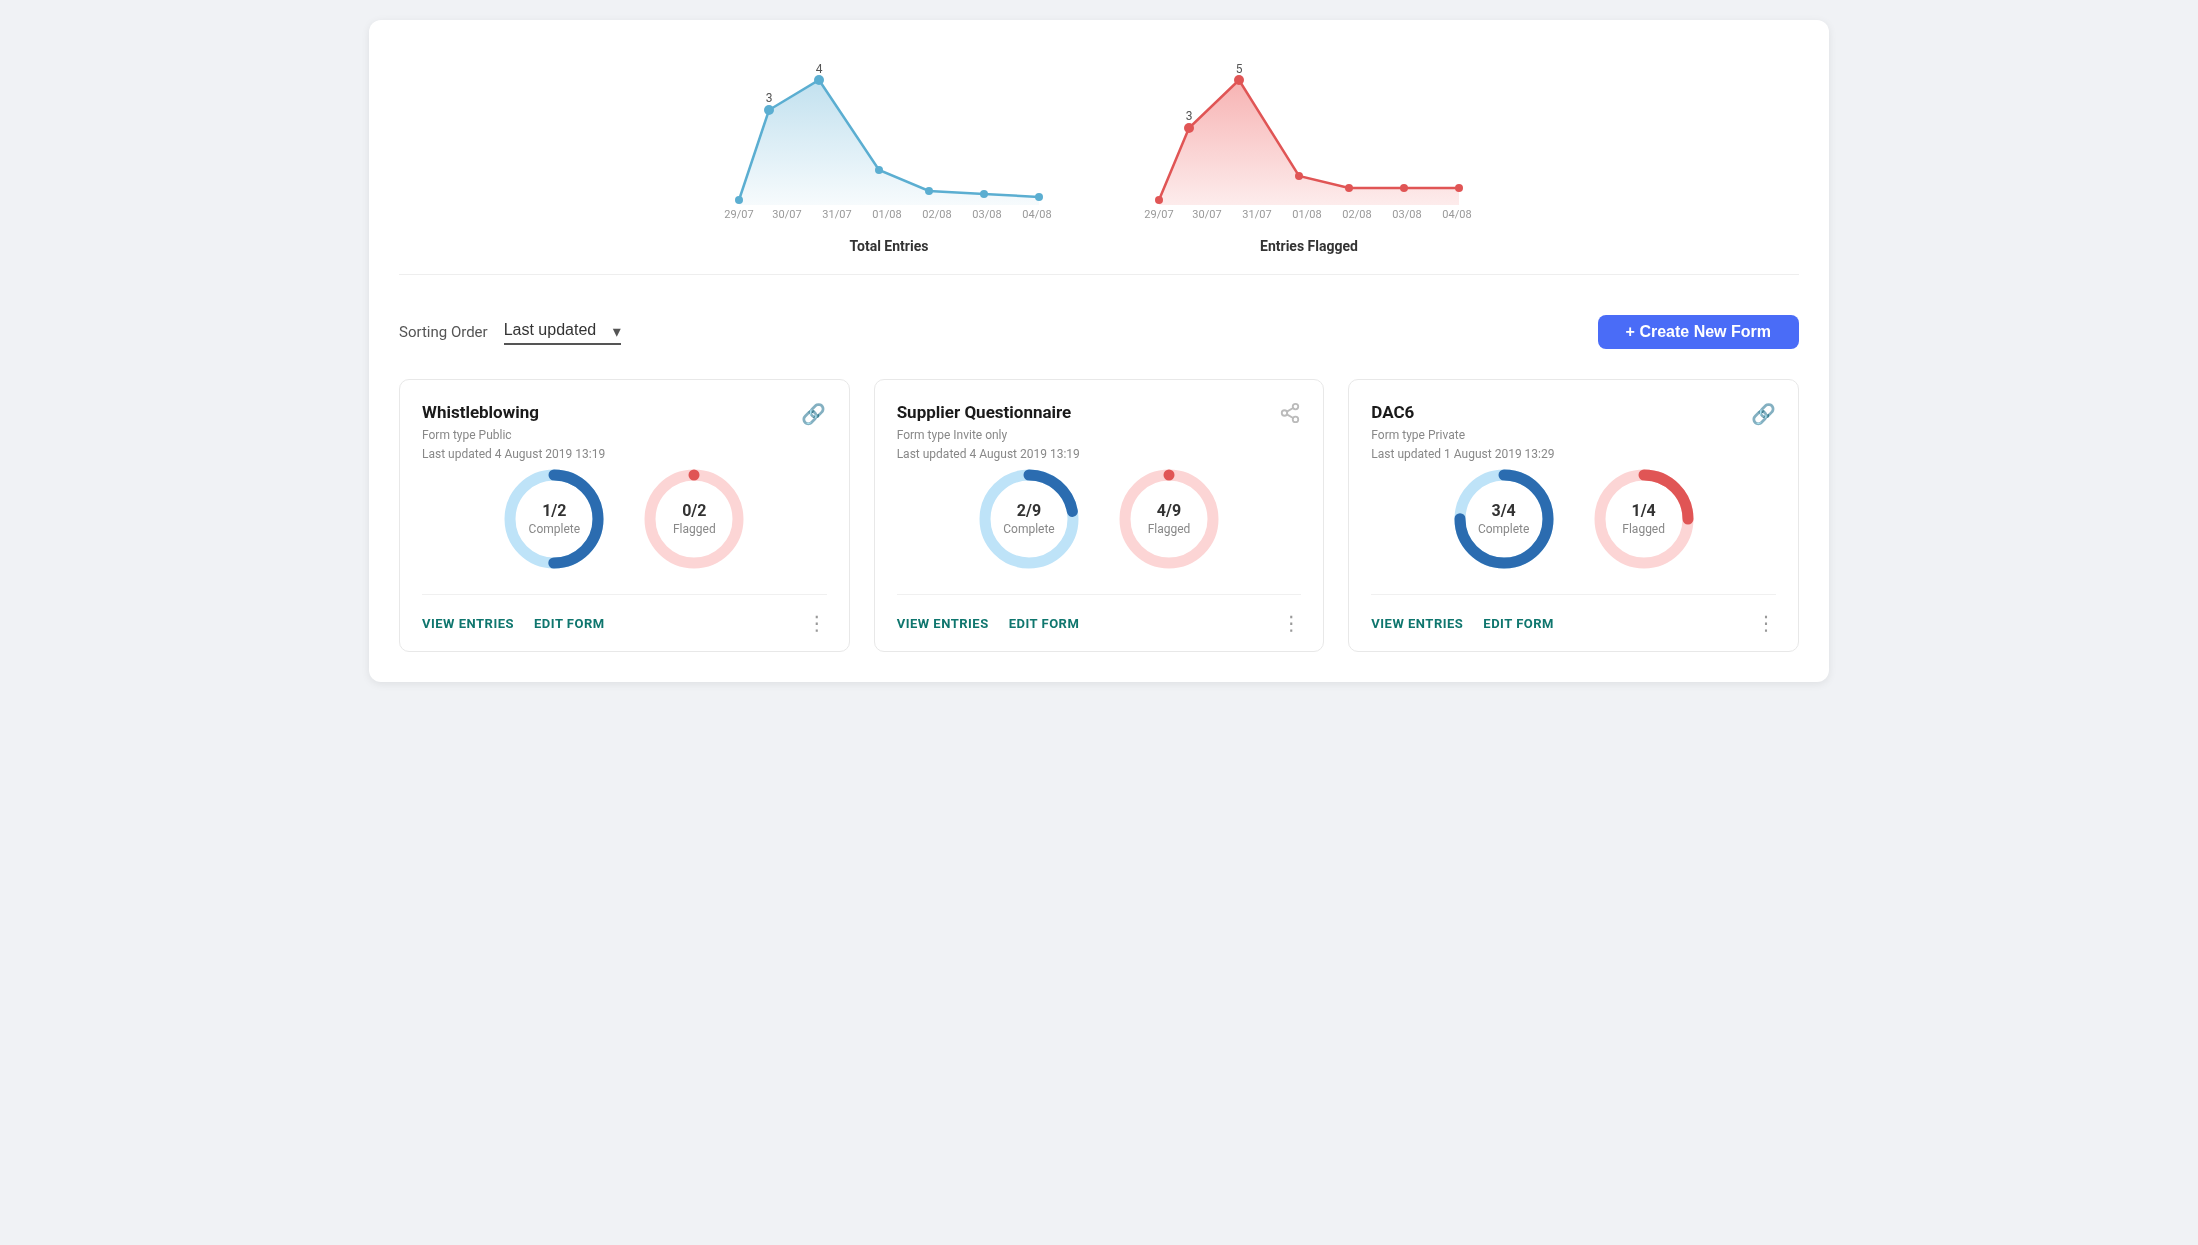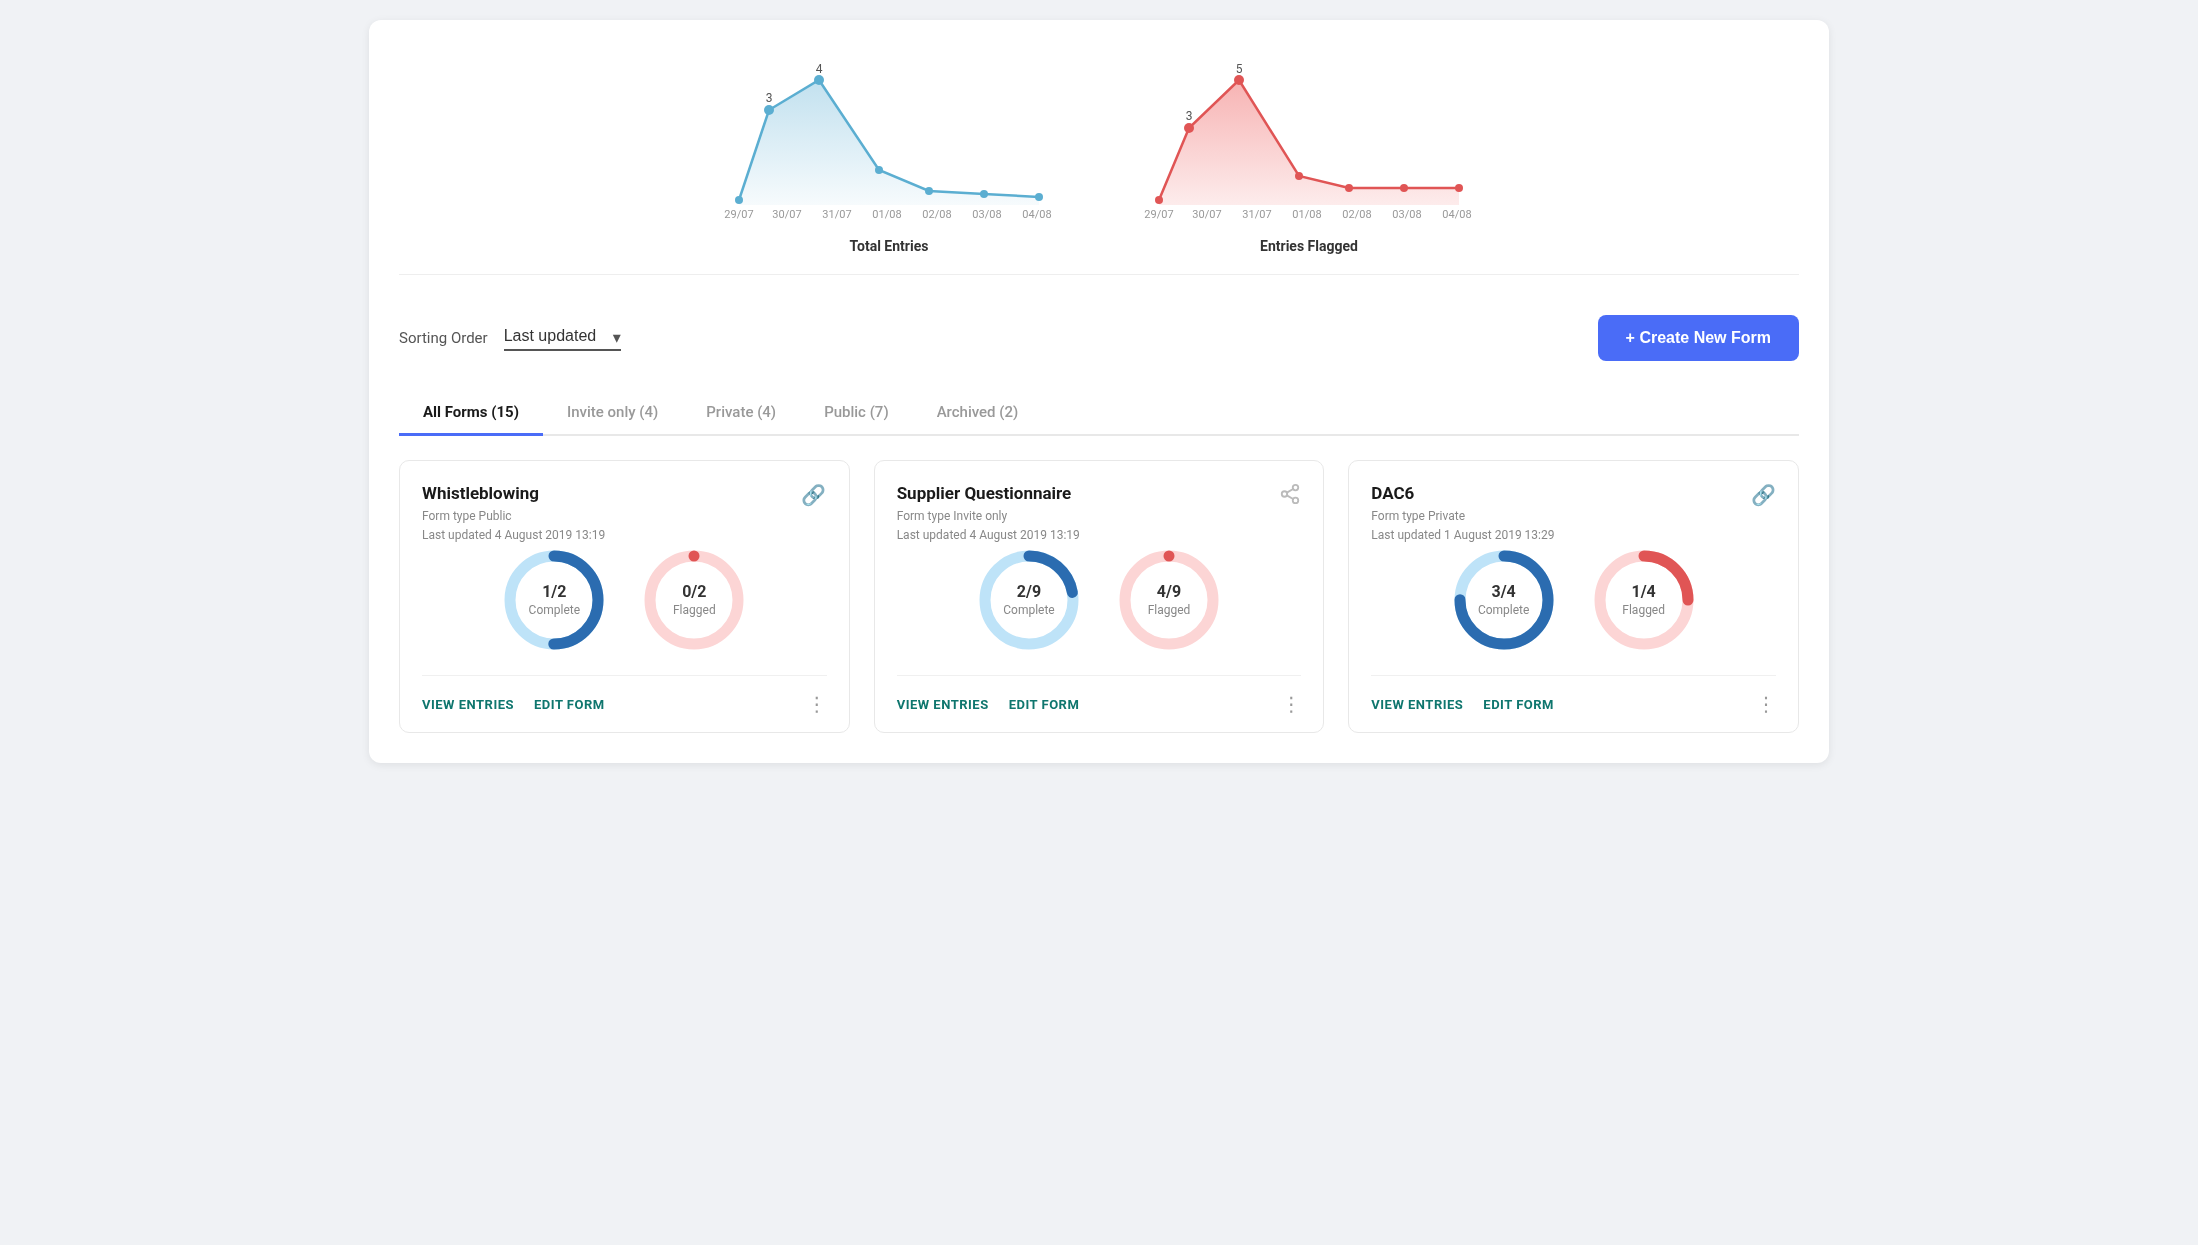--- a/index.html
+++ b/index.html
@@ -108,21 +108,21 @@
       transform: translateY(-50%);
       pointer-events: none;
       color: #555;
     }
 
     .create-btn {
       background: #4a6cf7;
       color: white;
       border: none;
       border-radius: 8px;
-      padding: 14px 28px;
+      padding: 8px 28px;
       font-size: 16px;
       font-weight: 600;
       cursor: pointer;
       display: flex;
       align-items: center;
       gap: 8px;
       white-space: nowrap;
     }
 
     
@@ -350,27 +350,20 @@
           <option>Last updated</option>
           <option>Name</option>
           <option>Date created</option>
         </select>
         <span class="sort-chevron">▾</span>
       </div>
     </div>
     <button class="create-btn">+ Create New Form</button>
   </div>
 
-  <div class="tabs">
-    <div class="tab active">All Forms (15)</div>
-    <div class="tab">Invite only (4)</div>
-    <div class="tab">Private (4)</div>
-    <div class="tab">Public (7)</div>
-    <div class="tab">Archived (2)</div>
-  </div>
 
   <div class="cards-grid" id="cards-container">
     <div class="card">
       <div class="card-header">
         <div>
           <div class="card-title">Whistleblowing</div>
           <div class="card-meta">
             Form type Public<br>Last updated 4 August 2019 13:19
           </div>
         </div>

